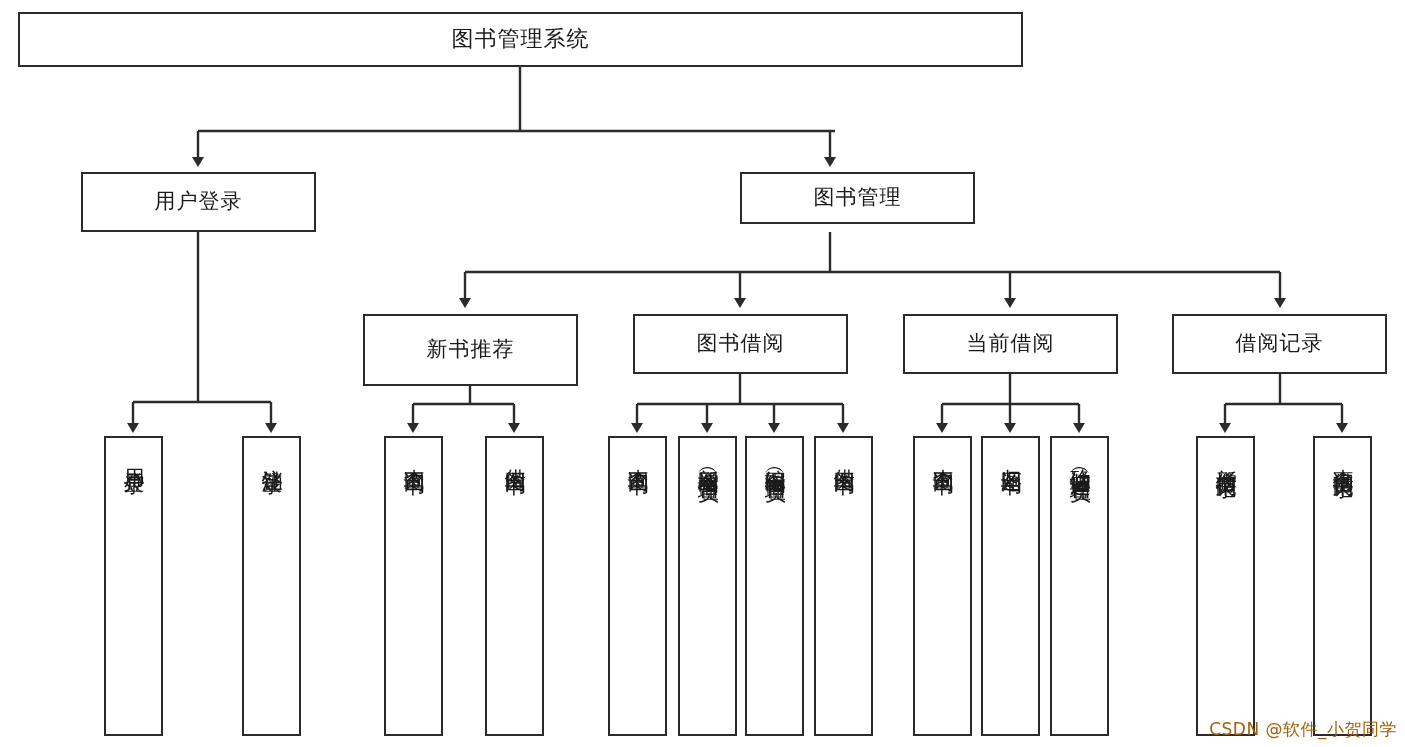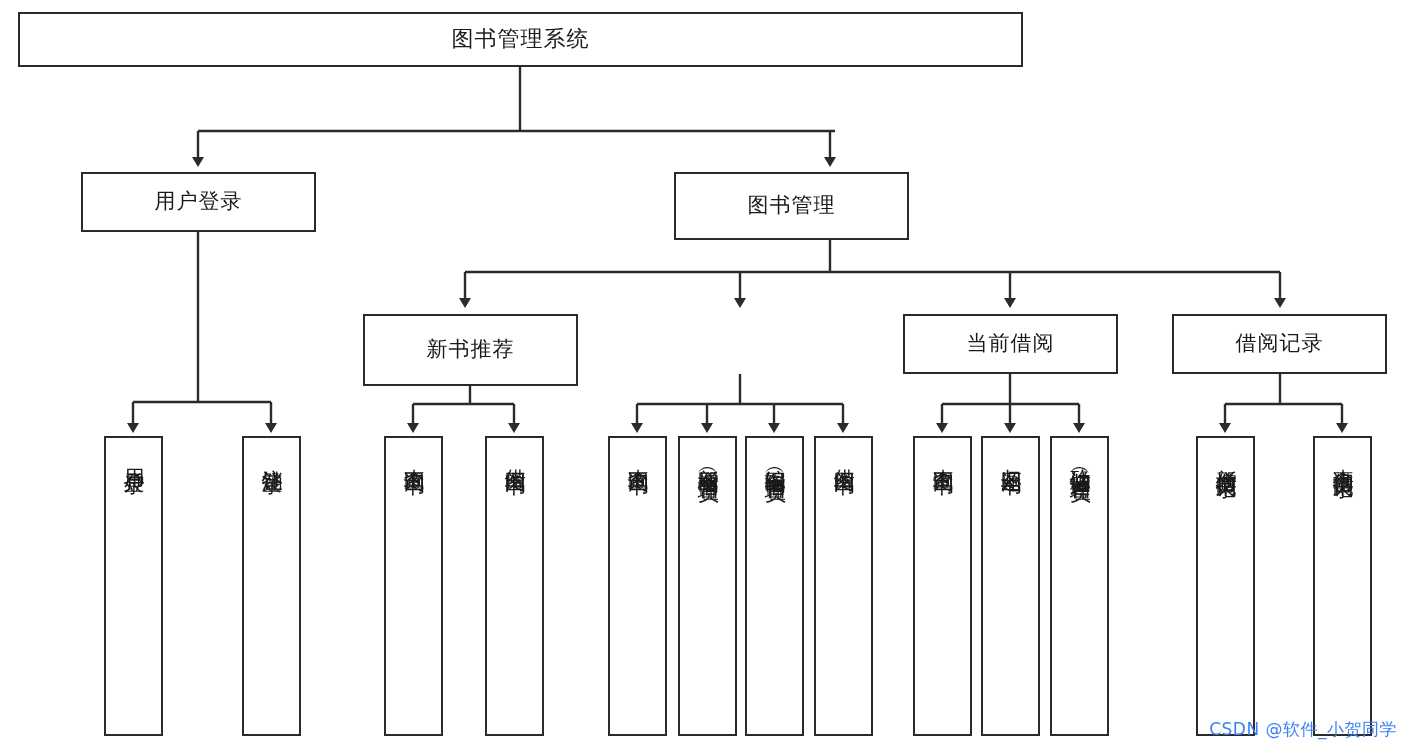--- a/index.html
+++ b/index.html
@@ -54,21 +54,21 @@
     font-size: 21px;
     line-height: 1.32;
     letter-spacing: 2px;
     white-space: nowrap;
   }
   .watermark {
     position: absolute;
     right: 8px;
     bottom: 6px;
     font-size: 17px;
-    color: #3b82f6;
+    color: #a16207;
     letter-spacing: 0.5px;
     white-space: nowrap;
   }
 </style>
 </head>
 <body>
 
 <div id="canvas">
 
   <svg class="diagram-svg" viewBox="0 0 1405 747" xmlns="http://www.w3.org/2000/svg">
@@ -121,26 +121,29 @@
     </g>
   </svg>
 
   <div class="node horiz root" style="left:18px; top:12px; width:1005px; height:55px;">
     <span>图书管理系统</span>
   </div>
 
   <div class="node horiz" style="left:81px; top:172px; width:235px; height:60px;">
     <span>用户登录</span>
   </div>
-  <div class="node horiz" style="left:674px; top:172px; width:235px; height:68px;align-items:center;">
+  <div class="node horiz" style="left:740px; top:172px; width:235px; height:52px;align-items:center;">
     <span>图书管理</span>
   </div>
 
   <div class="node horiz" style="left:363px; top:314px; width:215px; height:72px;">
     <span>新书推荐</span>
+  </div>
+  <div class="node horiz" style="left:633px; top:314px; width:215px; height:60px;">
+    <span>图书借阅</span>
   </div>
   <div class="node horiz" style="left:903px; top:314px; width:215px; height:60px;text-align:right;">
     <span>当前借阅</span>
   </div>
   <div class="node horiz" style="left:1172px; top:314px; width:215px; height:60px;text-align:center;">
     <span>借阅记录</span>
   </div>
 
   <div class="node vert" style="left:104px; top:436px; width:59px; height:300px;">
     <span class="vlabel">用户登录</span>

